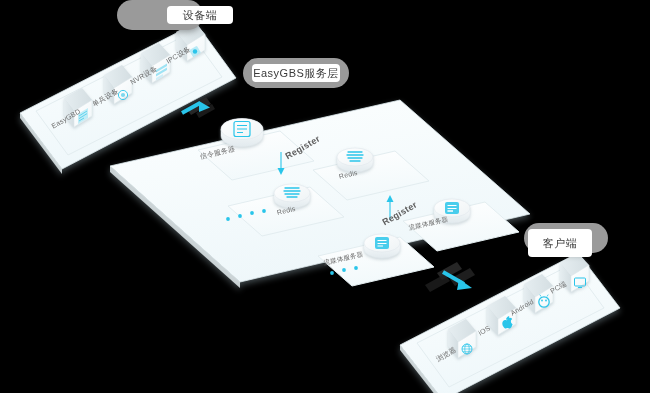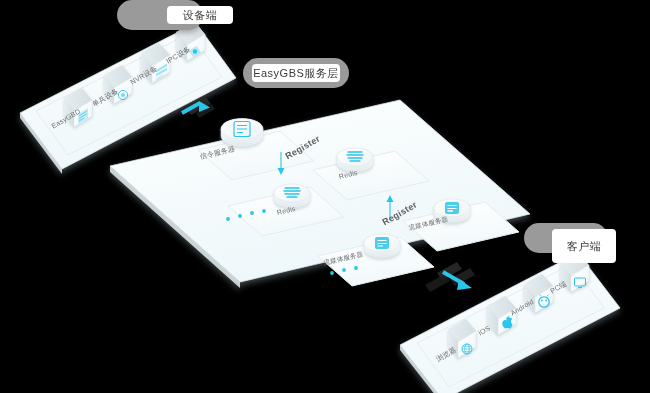--- a/index.html
+++ b/index.html
@@ -299,21 +299,21 @@
     <div class="pill" style="left:10px;top:6px;width:66px;height:18px;margin-left:40px;">设备端</div>
   </div>
 
   <div class="pill-wrap" style="left:243px;top:58px;">
     <div class="pill-bg" style="width:106px;height:30px;"></div>
     <div class="pill" style="left:9px;top:6px;width:88px;height:18px;font-size:11px;">EasyGBS服务层</div>
   </div>
 
   <div class="pill-wrap" style="left:524px;top:223px;">
     <div class="pill-bg" style="width:84px;height:30px;"></div>
-    <div class="pill" style="left:28px;top:6px;width:64px;height:34px;">客户端</div>
+    <div class="pill" style="left:4px;top:6px;width:64px;height:28px;">客户端</div>
   </div>
 
   <div class="cap" style="left:52px;top:123px;transform:rotate(-30deg);">EasyGBD</div>
   <div class="cap" style="left:93px;top:100px;transform:rotate(-30deg);">单兵设备</div>
   <div class="cap" style="left:131px;top:78px;transform:rotate(-30deg);">NVR设备</div>
   <div class="cap" style="left:167px;top:57px;transform:rotate(-30deg);">IPC设备</div>
 
   <div class="cap" style="left:200px;top:152px;transform:rotate(-13deg);font-size:7px;">信令服务器</div>
   <div class="cap" style="left:339px;top:173px;transform:rotate(-13deg);">Redis</div>
   <div class="cap" style="left:277px;top:209px;transform:rotate(-13deg);">Redis</div>

